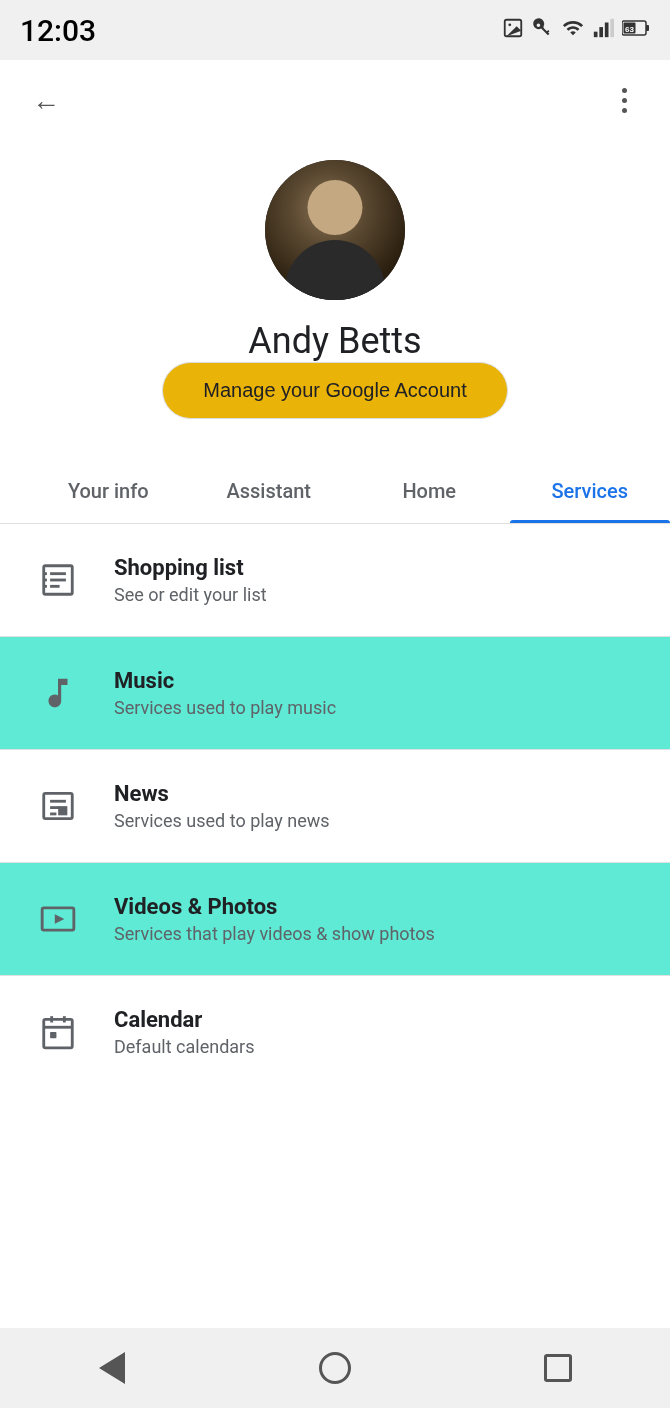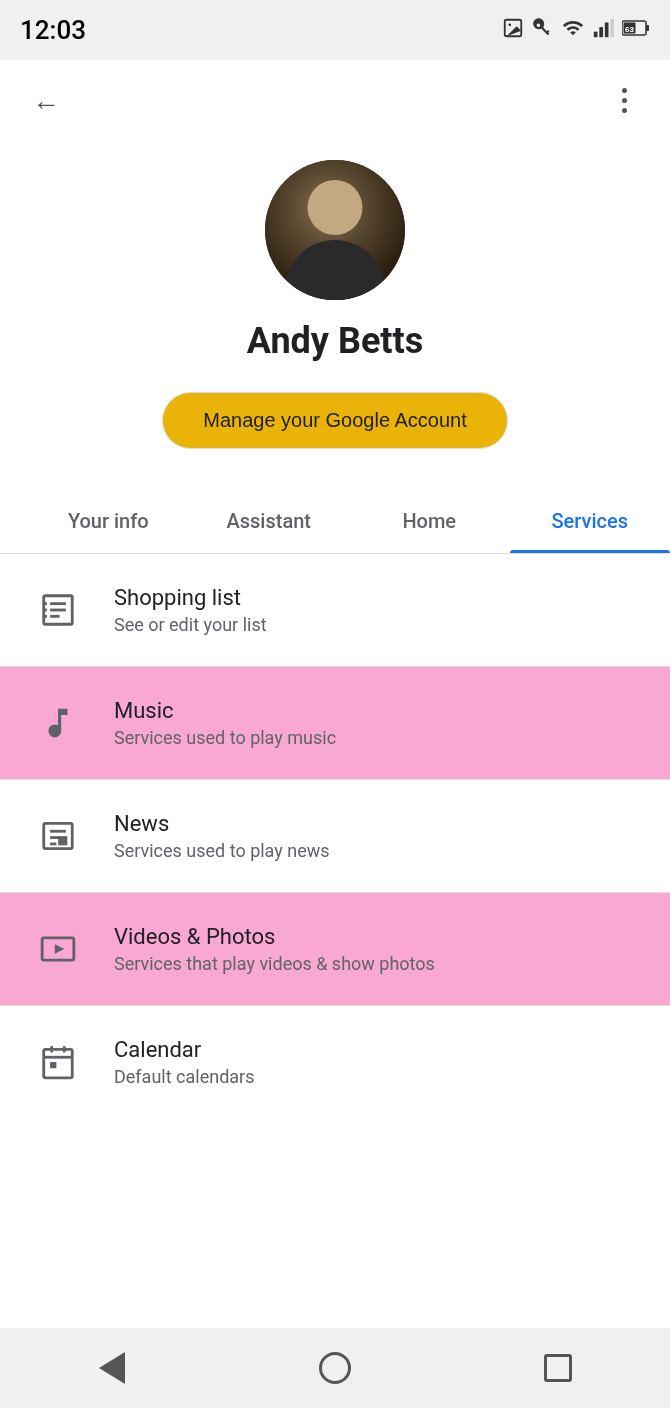--- a/index.html
+++ b/index.html
@@ -16,21 +16,21 @@
     .status-bar {
       width: 100%;
       height: 60px;
       background: #f0f0f0;
       display: flex;
       align-items: center;
       justify-content: space-between;
       padding: 0 20px;
     }
     .status-time {
-      font-size: 26px;
+      font-size: 30px;
       font-weight: 500;
       color: #000;
     }
     .status-icons {
       display: flex;
       align-items: center;
       gap: 8px;
       font-weight: bold;
     }
     .status-icon-item {
@@ -120,23 +120,22 @@
       left: 50%;
       transform: translateX(-50%);
       width: 100px;
       height: 60px;
       border-radius: 50px 50px 0 0;
       background: #2a2a2a;
     }
 
     .user-name {
       font-size: 36px;
-      font-weight: 700;
+      font-weight: 400;
       color: #202124;
-      margin-bottom: 30px;
     }
 
     .manage-btn {
       border: 1.5px solid #dadce0;
       border-radius: 40px;
       padding: 16px 40px;
       background: #eab308;
       font-size: 20px;
       font-weight: 500;
       color: #202124;
@@ -181,21 +180,21 @@
       width: 100%;
     }
     .service-item {
       display: flex;
       align-items: center;
       padding: 28px 30px;
       background: #fff;
       cursor: pointer;
     }
     .service-item.shaded {
-      background: #f9a8d4;
+      background: #5eead4;
     }
     .service-icon {
       width: 56px;
       height: 56px;
       display: flex;
       align-items: center;
       justify-content: center;
       margin-right: 28px;
       flex-shrink: 0;
       color: #5f6368;
@@ -203,21 +202,21 @@
     .service-icon svg {
       width: 38px;
       height: 38px;
     }
     .service-text {
       display: flex;
       flex-direction: column;
     }
     .service-title {
       font-size: 22px;
-      font-weight: 400;
+      font-weight: 700;
       color: #202124;
       margin-bottom: 4px;
     }
     .service-subtitle {
       font-size: 18px;
       color: #5f6368;
     }
     .divider {
       height: 1px;
       background: #e0e0e0;

